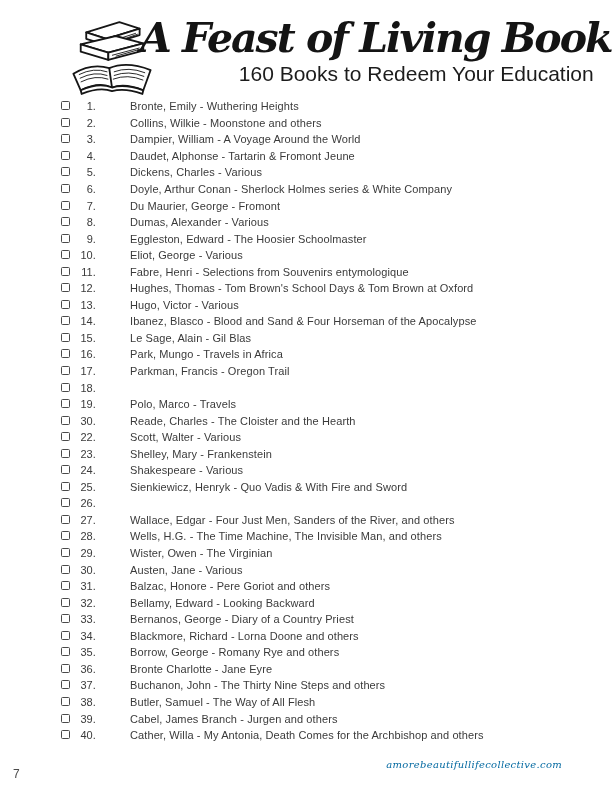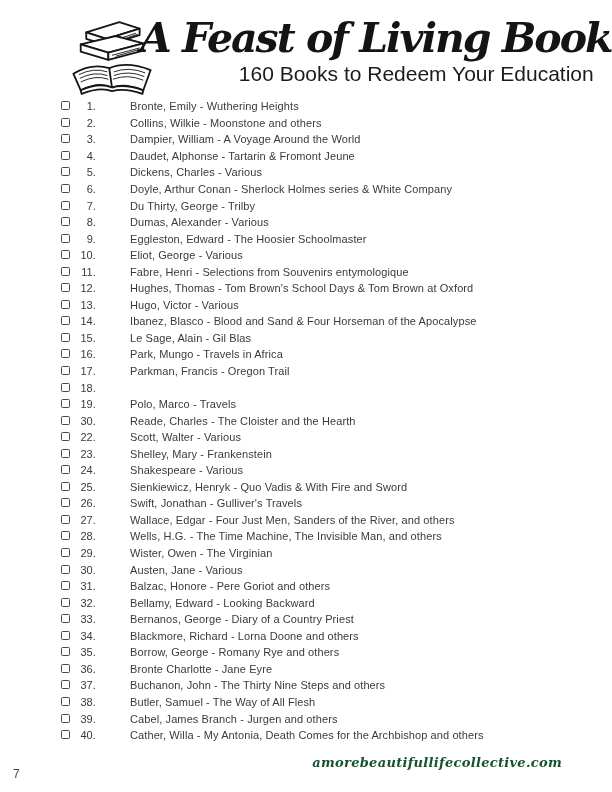--- a/index.html
+++ b/index.html
@@ -74,24 +74,23 @@
     letter-spacing:0.1px;
     white-space:nowrap;
     padding-left:32px;
   }
   
   .watermark{
     position:absolute;
     right:50px;bottom:22px;
     font-family:"DejaVu Serif",serif;
     font-style:italic;
-    font-size:13px;
+    font-size:10px;
     letter-spacing:0.3px;
-    color:#14532d;
-    font-weight:bold;
+    color:#0369a1;
   }
   .page-number{
     position:absolute;
     left:13px;bottom:11px;
     font-size:12px;
     color:#4a4a4a;
   }
   .logo svg{width:100%;height:100%;}
 </style>
 </head>
@@ -153,21 +152,21 @@
         <span class="txt">Dickens, Charles - Various</span>
       </div>
       <div class="row">
         <span class="checkbox"></span>
         <span class="num">6.</span>
         <span class="txt">Doyle, Arthur Conan - Sherlock Holmes series &amp; White Company</span>
       </div>
       <div class="row">
         <span class="checkbox"></span>
         <span class="num">7.</span>
-        <span class="txt">Du Thirty, George - Trilby</span>
+        <span class="txt">Du Maurier, George - Fromont</span>
       </div>
       <div class="row">
         <span class="checkbox"></span>
         <span class="num">8.</span>
         <span class="txt">Dumas, Alexander - Various</span>
       </div>
       <div class="row">
         <span class="checkbox"></span>
         <span class="num">9.</span>
         <span class="txt">Eggleston, Edward - The Hoosier Schoolmaster</span>
@@ -242,21 +241,20 @@
         <span class="txt">Shakespeare - Various</span>
       </div>
       <div class="row">
         <span class="checkbox"></span>
         <span class="num">25.</span>
         <span class="txt">Sienkiewicz, Henryk - Quo Vadis &amp; With Fire and Sword</span>
       </div>
       <div class="row">
         <span class="checkbox"></span>
         <span class="num">26.</span>
-        <span class="txt">Swift, Jonathan - Gulliver's Travels</span>
       </div>
       <div class="row">
         <span class="checkbox"></span>
         <span class="num">27.</span>
         <span class="txt">Wallace, Edgar - Four Just Men, Sanders of the River, and others</span>
       </div>
       <div class="row">
         <span class="checkbox"></span>
         <span class="num">28.</span>
         <span class="txt">Wells, H.G. - The Time Machine, The Invisible Man, and others</span>

